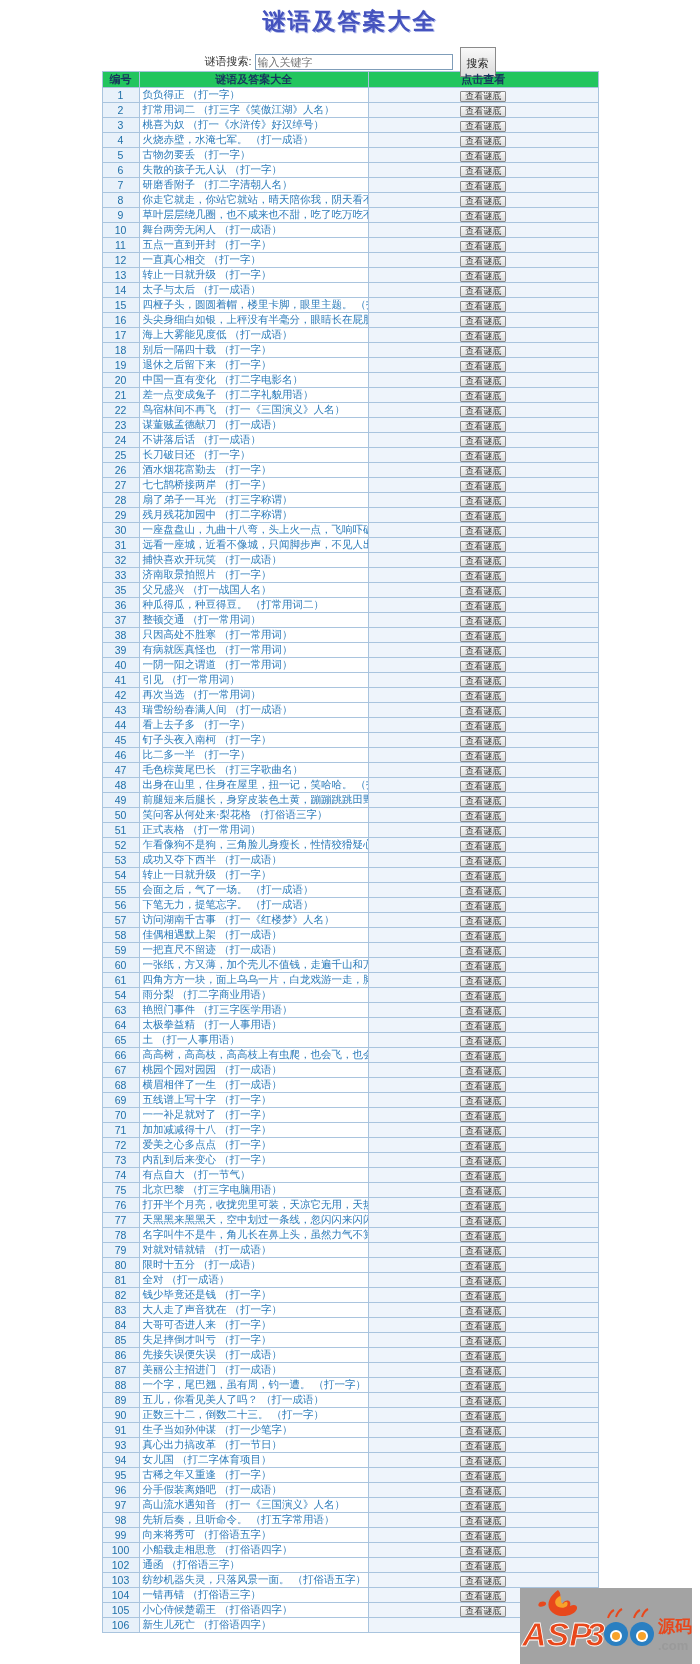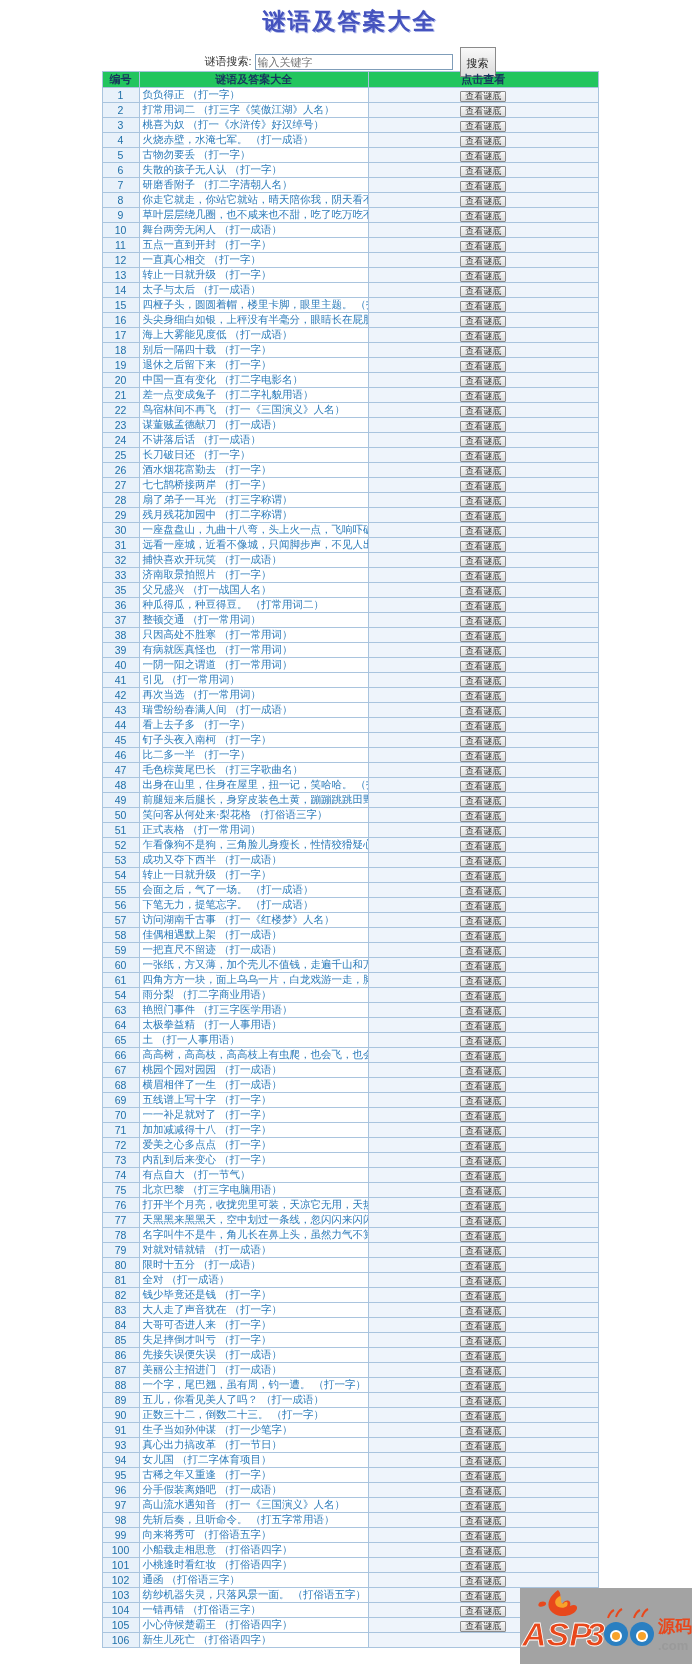--- a/index.html
+++ b/index.html
@@ -562,25 +562,20 @@
         <td class="col-num">99</td>
         <td class="col-riddle"><a href="#">向来将秀可 （打俗语五字）</a></td>
         <td class="col-view"><button class="btn-view">查看谜底</button></td>
       </tr>
       <tr>
         <td class="col-num">100</td>
         <td class="col-riddle"><a href="#">小船载走相思意 （打俗语四字）</a></td>
         <td class="col-view"><button class="btn-view">查看谜底</button></td>
       </tr>
       <tr>
-        <td class="col-num">101</td>
-        <td class="col-riddle"><a href="#">小桃逢时看红妆 （打俗语四字）</a></td>
-        <td class="col-view"><button class="btn-view">查看谜底</button></td>
-      </tr>
-      <tr>
         <td class="col-num">102</td>
         <td class="col-riddle"><a href="#">通函 （打俗语三字）</a></td>
         <td class="col-view"><button class="btn-view">查看谜底</button></td>
       </tr>
       <tr>
         <td class="col-num">103</td>
         <td class="col-riddle"><a href="#">纺纱机器失灵，只落风景一面。 （打俗语五字）</a></td>
         <td class="col-view"><button class="btn-view">查看谜底</button></td>
       </tr>
       <tr>

